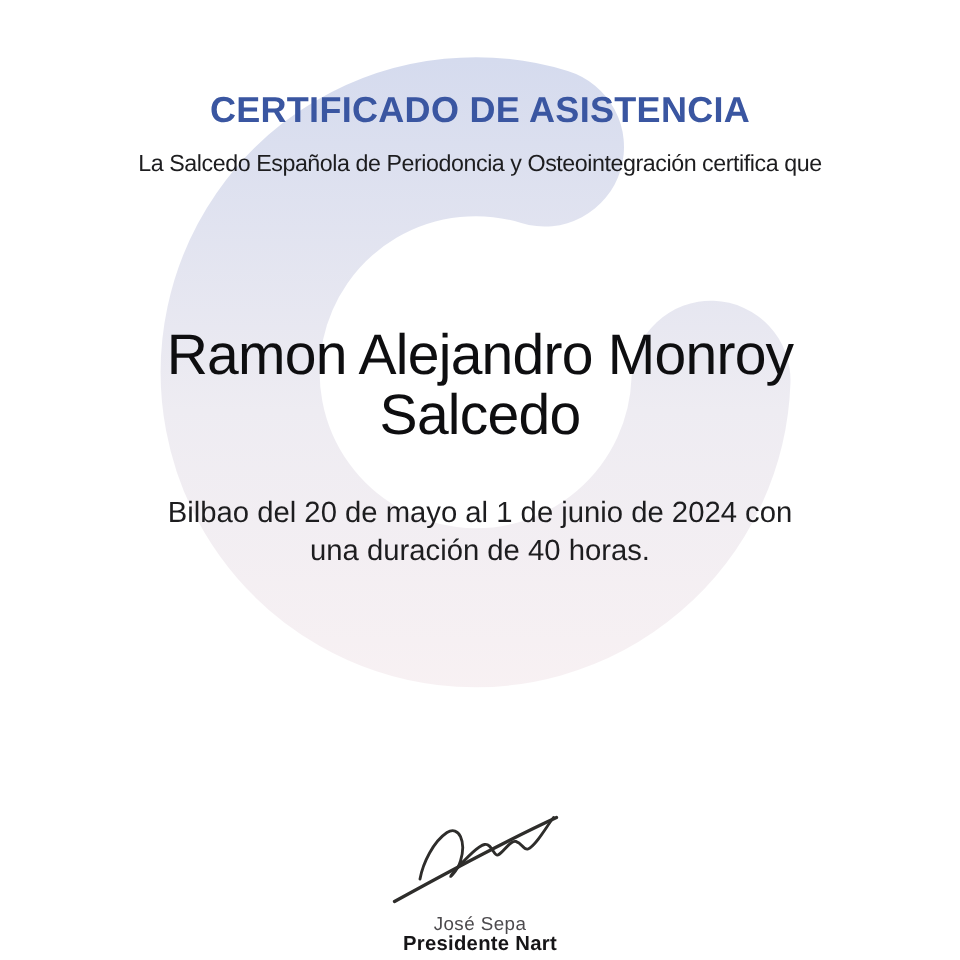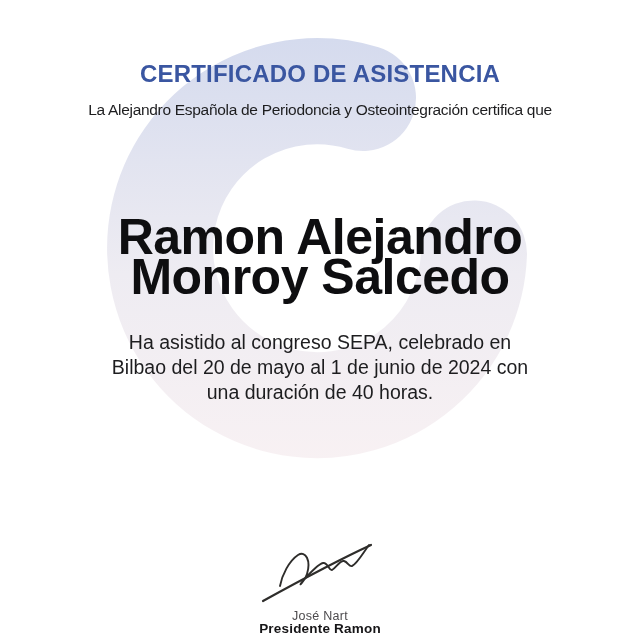--- a/index.html
+++ b/index.html
@@ -13,21 +13,21 @@
   .title {
     top:59px; font-size:24px; font-weight:bold; letter-spacing:0.2px;
     color:#3a56a1; line-height:30px;
   }
   .subtitle {
     top:100px; font-size:15.5px; letter-spacing:-0.3px;
     color:#1d1d1f; line-height:19px;
   }
   .name {
     position:absolute; left:70px; top:217px; width:500px; text-align:center;
-    font-size:50px; line-height:40px; font-weight:bold; letter-spacing:-0.5px;
+    font-size:38px; line-height:40px; font-weight:normal; letter-spacing:-0.5px;
     color:#0e0e10;
   }
   .body-text {
     top:330px; font-size:19.5px; line-height:25px; color:#1c1c1c;
   }
   .signature-svg { position:absolute; left:230px; top:533px; width:150px; height:75px; }
   .signer-name { top:609px; font-size:12.5px; color:#4c4a4d; letter-spacing:0.3px; }
   .signer-title { top:621px; font-size:13.5px; font-weight:bold; color:#161517; letter-spacing:0.2px; }
 </style>
 </head>
@@ -41,34 +41,33 @@
         <stop offset="0" stop-color="#d5dbee"></stop>
         <stop offset="0.55" stop-color="#eeecf2"></stop>
         <stop offset="1" stop-color="#f8f1f3"></stop>
       </linearGradient>
     </defs>
     <path d="M 363 98 A 157 157 0 1 0 474 253.5" fill="none" stroke="url(#wm-grad)" stroke-width="106" stroke-linecap="round"></path>
   </svg>
 
   <div class="abs-center title" style="color: rgb(58, 86, 161);">CERTIFICADO DE ASISTENCIA</div>
 
-  <div class="abs-center subtitle" style="color: rgb(29, 29, 31);">La Alejandro Española de Periodoncia y Osteointegración certifica que</div>
+  <div class="abs-center subtitle" style="color: rgb(29, 29, 31);">La Salcedo Española de Periodoncia y Osteointegración certifica que</div>
 
   <div class="name" style="color: rgb(14, 14, 16);">Ramon Alejandro Monroy Salcedo</div>
 
   <div class="abs-center body-text" style="color: rgb(29, 29, 31);">
-    <div>Ha asistido al congreso SEPA, celebrado en</div>
     <div>Bilbao del 20 de mayo al 1 de junio de 2024 con</div>
     <div>una duración de 40 horas.</div>
   </div>
 
   <svg class="signature-svg" viewBox="0 0 150 75" aria-hidden="true">
     <path d="M33,68 C62,52 102,30 141,12" fill="none" stroke="#2e2d2b" stroke-width="2.2" stroke-linecap="round"></path>
     <path d="M50,53 C52,42 59,28 68,22 C76,17 81,28 77,41 C75,48 67,55 72,49
              C79,41 88,31 93,30 C98,29 99,38 102,37 C106,35 110,27 114,28
              C118,29 119,34 122,33 C127,31 133,20 139,12" fill="none" stroke="#2e2d2b" stroke-width="1.9" stroke-linecap="round" stroke-linejoin="round"></path>
   </svg>
 
-  <div class="abs-center signer-name" style="color: rgb(76, 74, 77);">José Nart</div>
+  <div class="abs-center signer-name" style="color: rgb(76, 74, 77);">José Sepa</div>
 
-  <div class="abs-center signer-title" style="color: rgb(22, 21, 23);">Presidente Ramon</div>
+  <div class="abs-center signer-title" style="color: rgb(22, 21, 23);">Presidente Nart</div>
 
 </div>
 
 </body></html>

